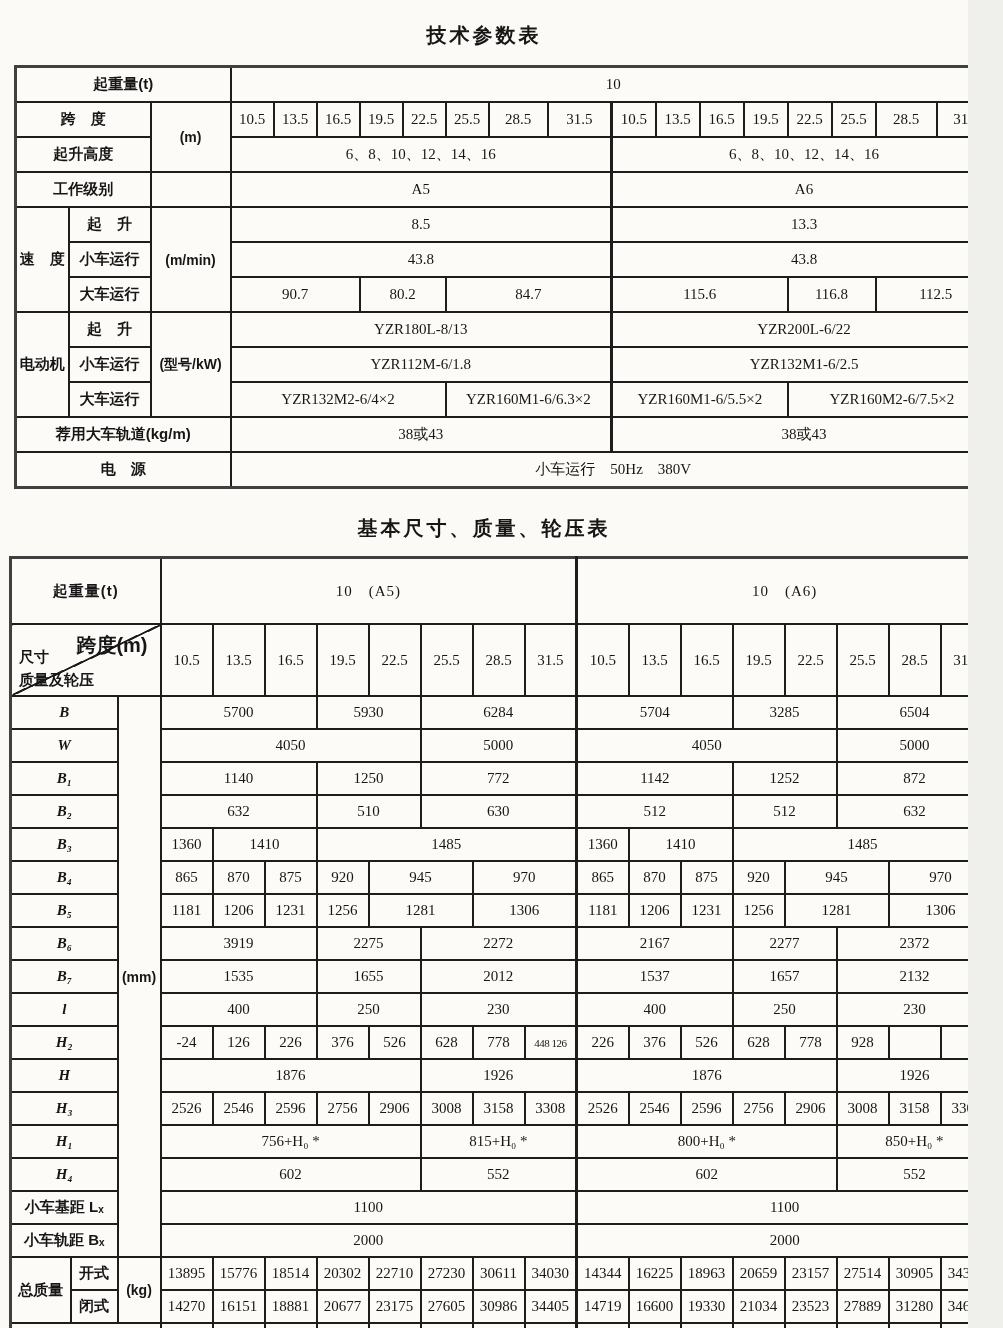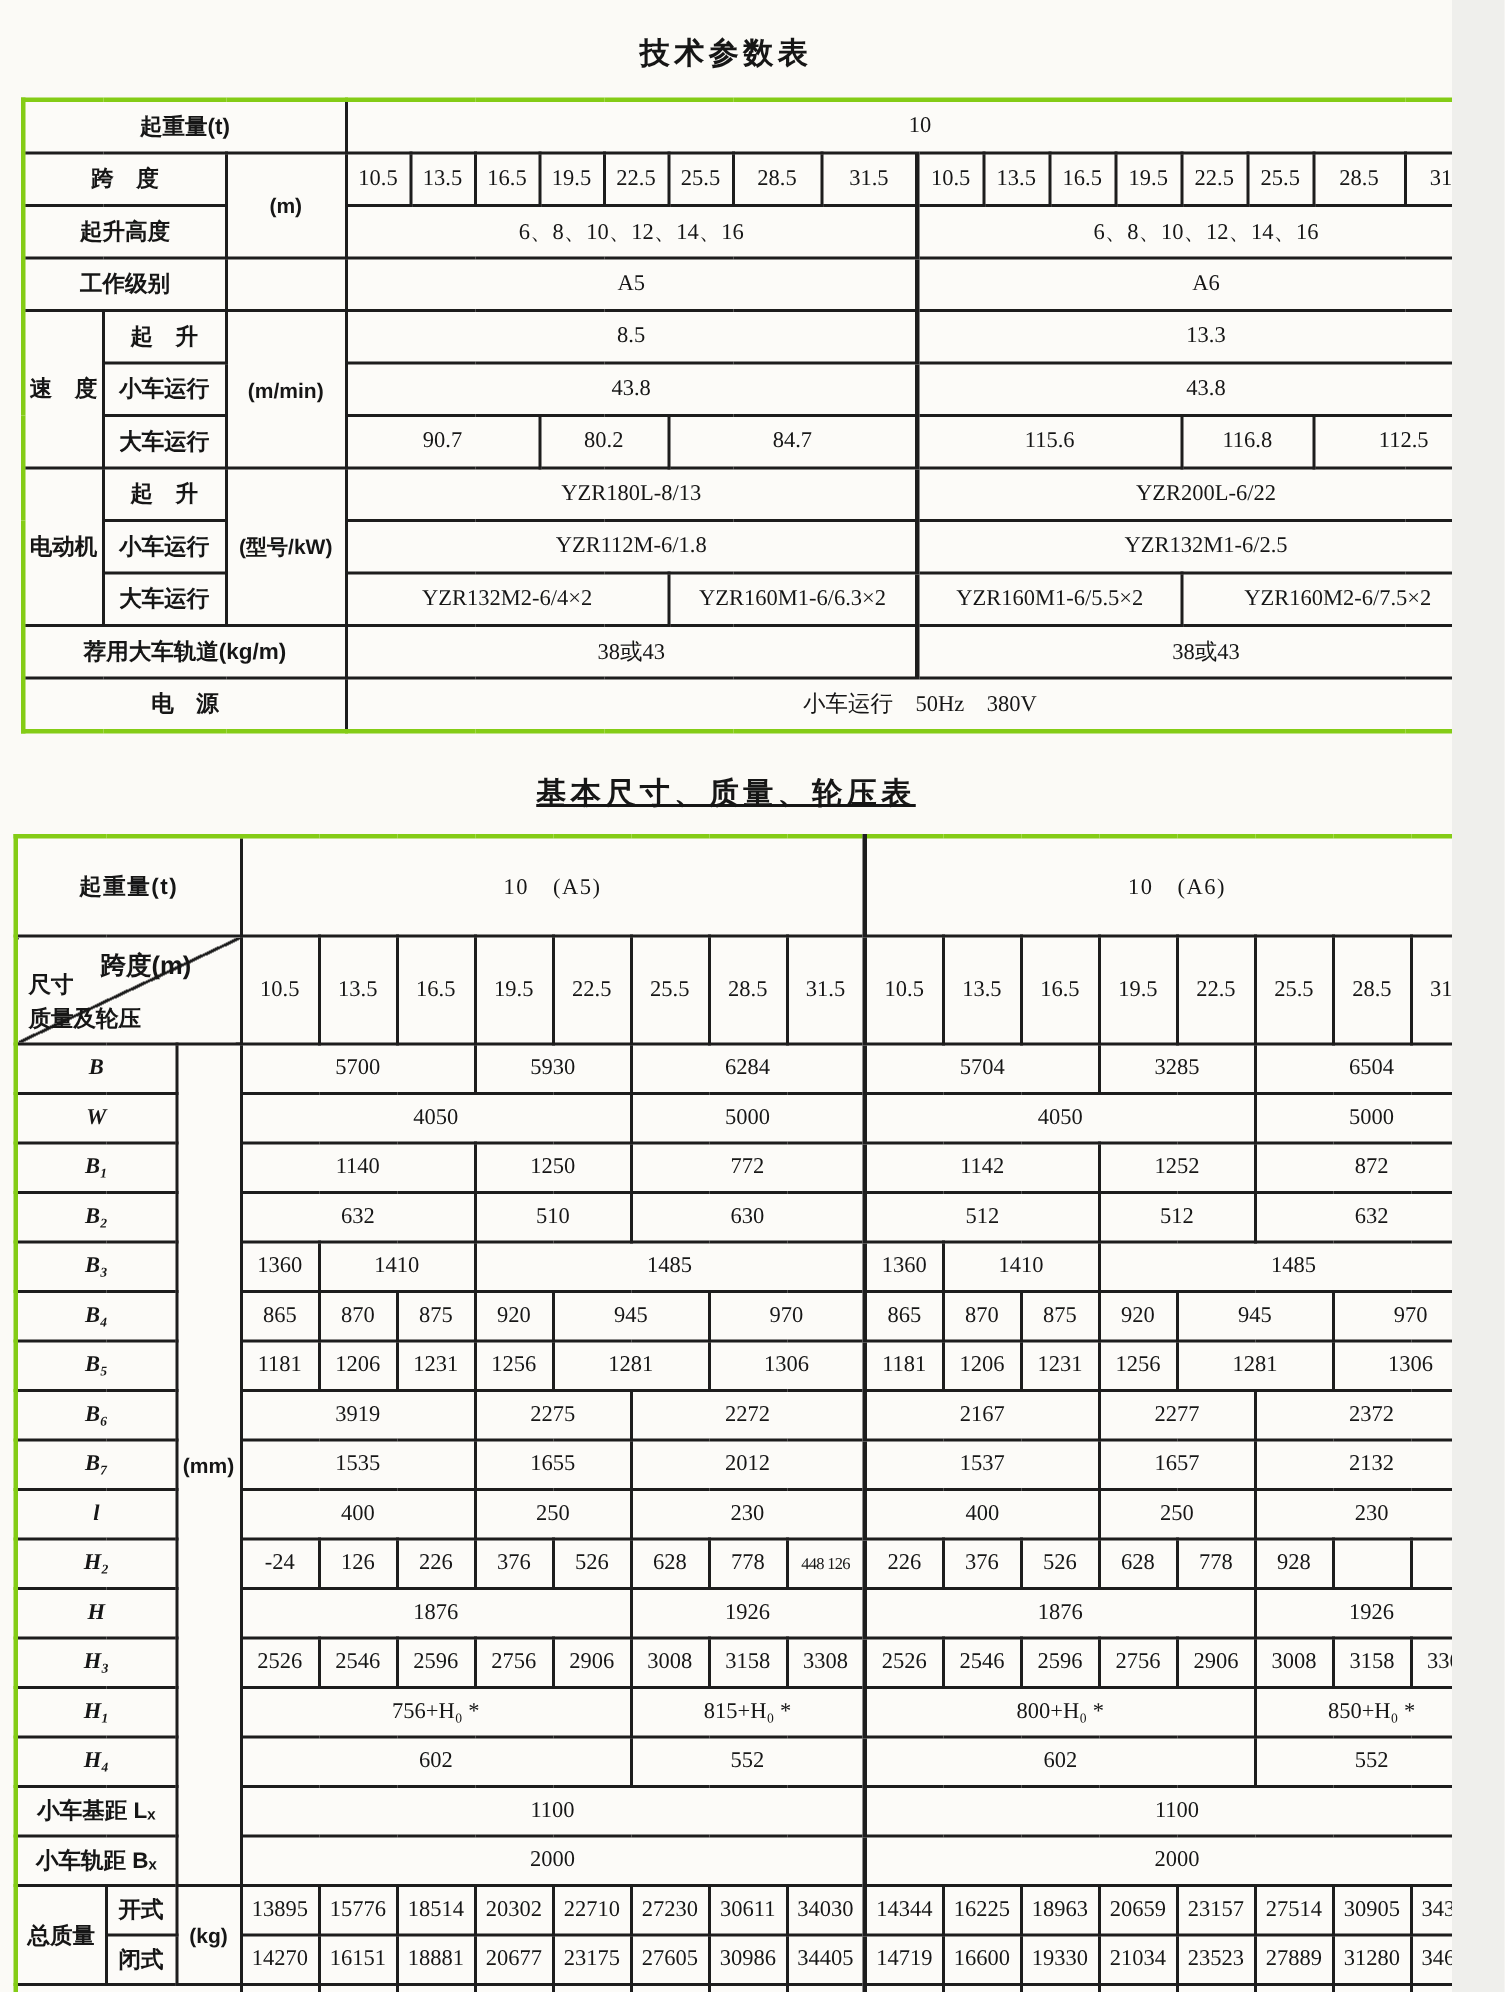--- a/index.html
+++ b/index.html
@@ -7,24 +7,24 @@
   .page {
     width:968px; height:1328px; box-sizing:border-box;
     background:#fbfaf6; color:#161616; position:relative;
     font-family:"Liberation Sans", sans-serif;
     padding:16px 9px 0 9px; overflow:hidden;
   }
   .tbl-title {
     text-align:center; font-weight:bold; font-size:20px;
     letter-spacing:3px; margin:6px 0 16px 0;
   }
-  .tbl-title.second { margin-top:26px; margin-bottom:14px;text-decoration:underline; }
+  .tbl-title.second { margin-top:26px; margin-bottom:14px; }
   table {
     border-collapse:collapse; table-layout:fixed;
-    border:3px solid #84cc16; background:#fcfbf8;
+    border:3px solid #404040; background:#fcfbf8;
   }
   #t1 { width:979px; margin-left:5px; }
   #t2 { width:985px; margin-left:0px; }
   td {
     border:2px solid #1d1d1d; text-align:center; vertical-align:middle;
     font-family:"Liberation Serif", serif; font-size:15px;
     padding:1px 2px; height:31px; overflow:hidden; white-space:nowrap;
   }
   #t2 td { height:29px; }
   .lbl  { font-family:"Liberation Sans", sans-serif; font-weight:bold; font-size:15px; }
@@ -33,22 +33,22 @@
   .grp  { height:62px !important; font-size:15px; letter-spacing:1px; }
   .sL   { border-left-width:3px; }
   .sm   { font-size:11px; letter-spacing:-0.5px; padding:0; }
   .diagTd {
     height:70px !important; padding:0; position:relative;
     background-image:linear-gradient(to bottom right,
       transparent calc(50% - 1px), #1d1d1d calc(50% - 1px),
       #1d1d1d calc(50% + 1px), transparent calc(50% + 1px));
   }
   .diag-top {
-    position:absolute; top:7px; right:32px;
-    font-family:"Liberation Sans", sans-serif; font-weight:bold; font-size:17px;
+    position:absolute; top:7px; right:12px;
+    font-family:"Liberation Sans", sans-serif; font-weight:bold; font-size:20px;
   }
   .diag-bottom {
     position:absolute; left:7px; bottom:4px; text-align:left;
     font-family:Liberation Sans, sans-serif; font-weight:bold;
     font-size:15px; line-height:1.55;
   }
 </style>
 </head>
 <body>
 

